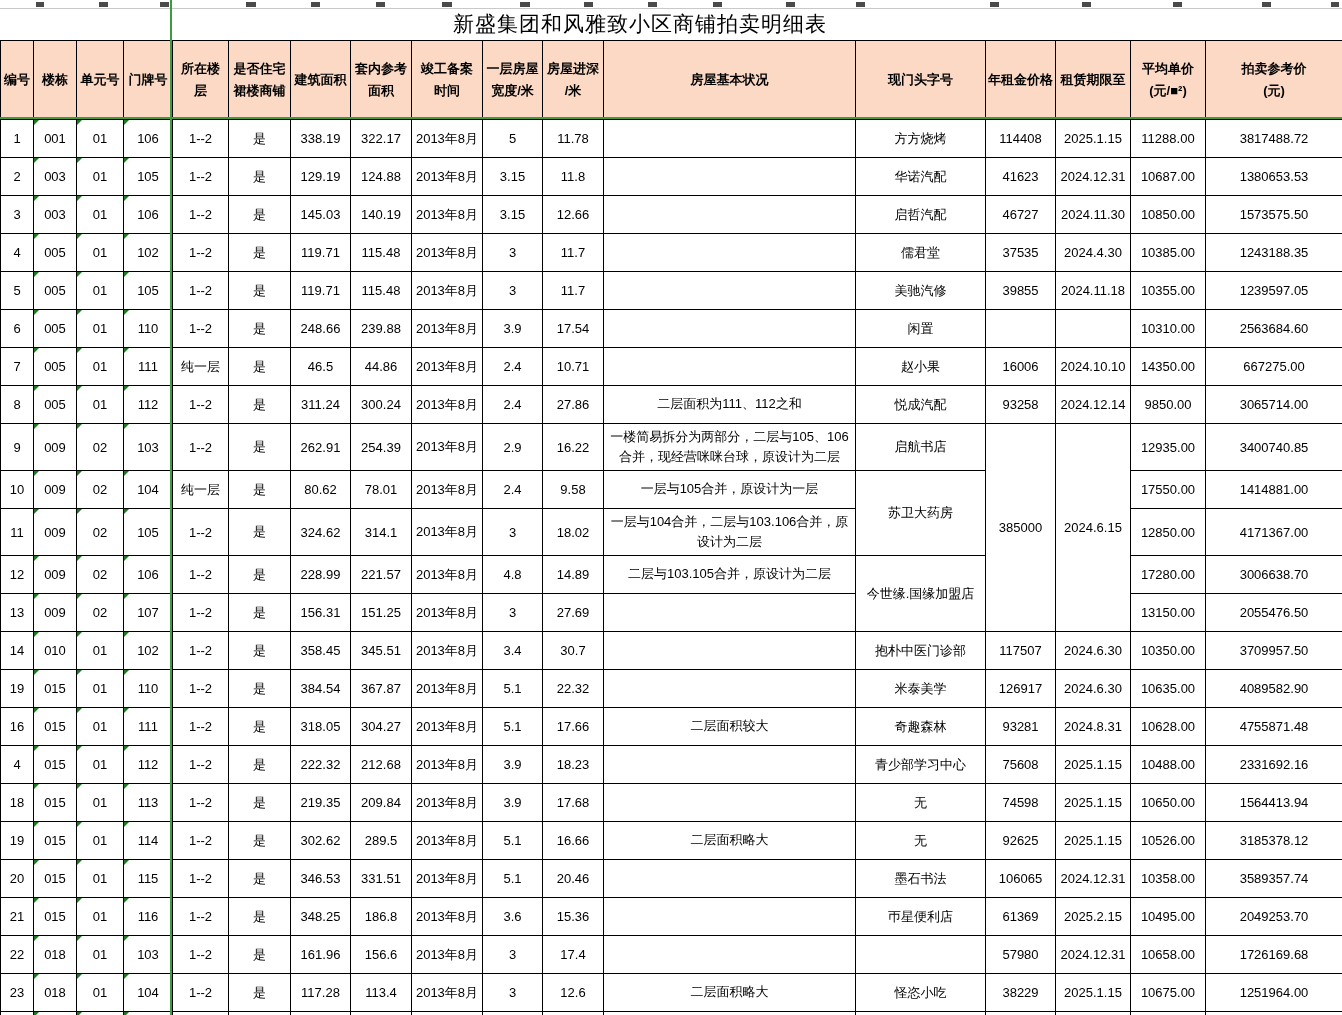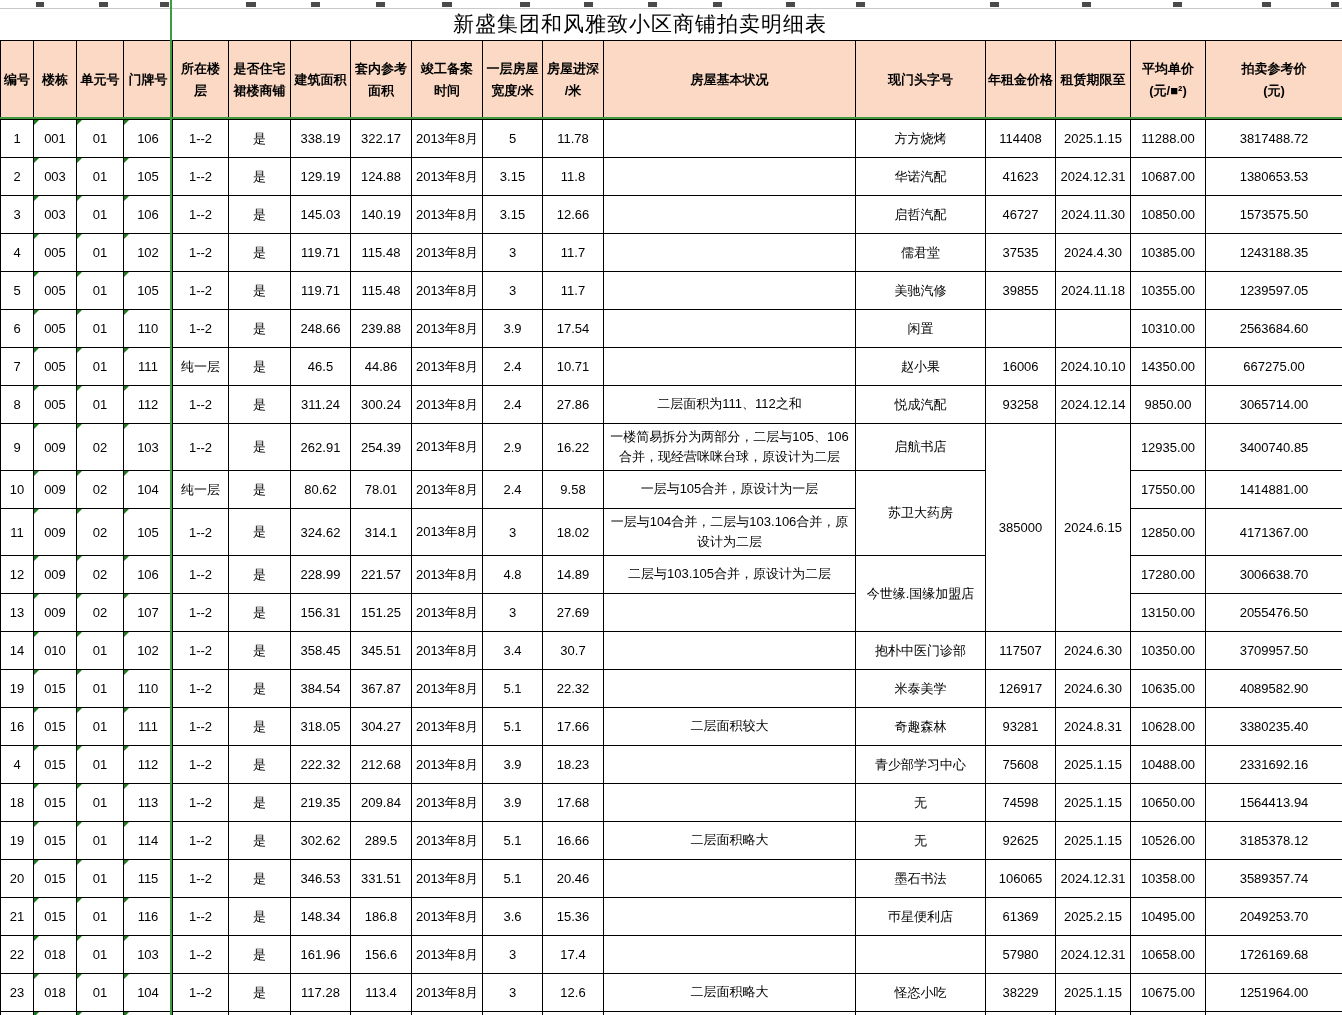--- a/index.html
+++ b/index.html
@@ -424,21 +424,21 @@
           <td class="">318.05</td>
           <td class="">304.27</td>
           <td class="">2013年8月</td>
           <td class="">5.1</td>
           <td class="">17.66</td>
           <td class="note">二层面积较大</td>
           <td class="">奇趣森林</td>
           <td class="sm">93281</td>
           <td class="sm">2024.8.31</td>
           <td class="">10628.00</td>
-          <td class="">3380235.40</td>
+          <td class="">4755871.48</td>
         </tr>
         <tr>
           <td class="">4</td>
           <td class="tri">015</td>
           <td class="tri">01</td>
           <td class="tri">112</td>
           <td class="">1--2</td>
           <td class="">是</td>
           <td class="">222.32</td>
           <td class="">212.68</td>
@@ -509,21 +509,21 @@
           <td class="">10358.00</td>
           <td class="">3589357.74</td>
         </tr>
         <tr>
           <td class="">21</td>
           <td class="tri">015</td>
           <td class="tri">01</td>
           <td class="tri">116</td>
           <td class="">1--2</td>
           <td class="">是</td>
-          <td class="">148.34</td>
+          <td class="">348.25</td>
           <td class="">186.8</td>
           <td class="">2013年8月</td>
           <td class="">3.6</td>
           <td class="">15.36</td>
           <td class="note"></td>
           <td class="">帀星便利店</td>
           <td class="sm">61369</td>
           <td class="sm">2025.2.15</td>
           <td class="">10495.00</td>
           <td class="">2049253.70</td>

